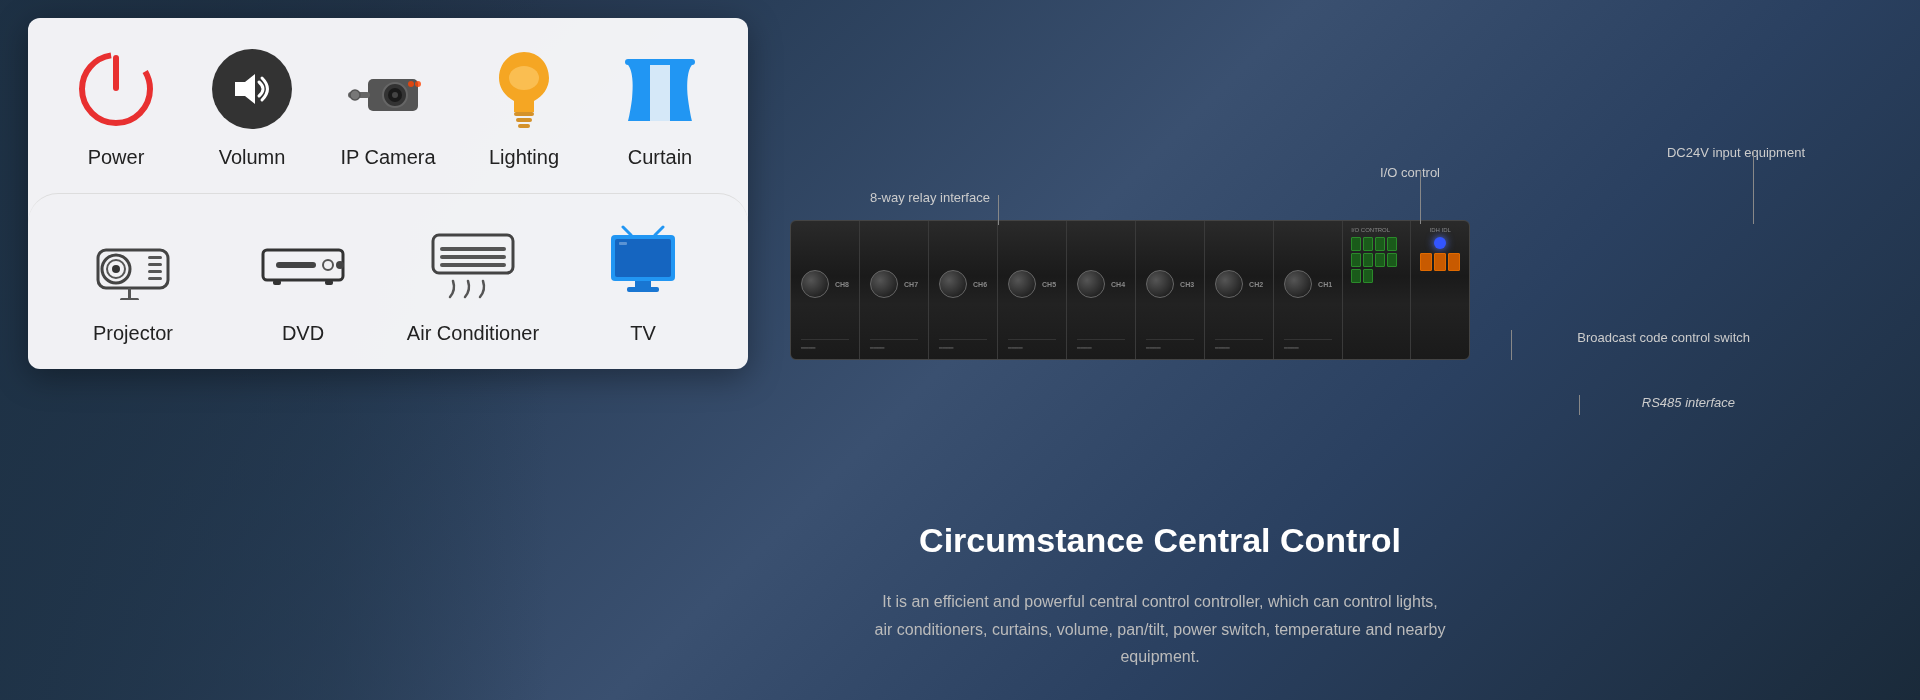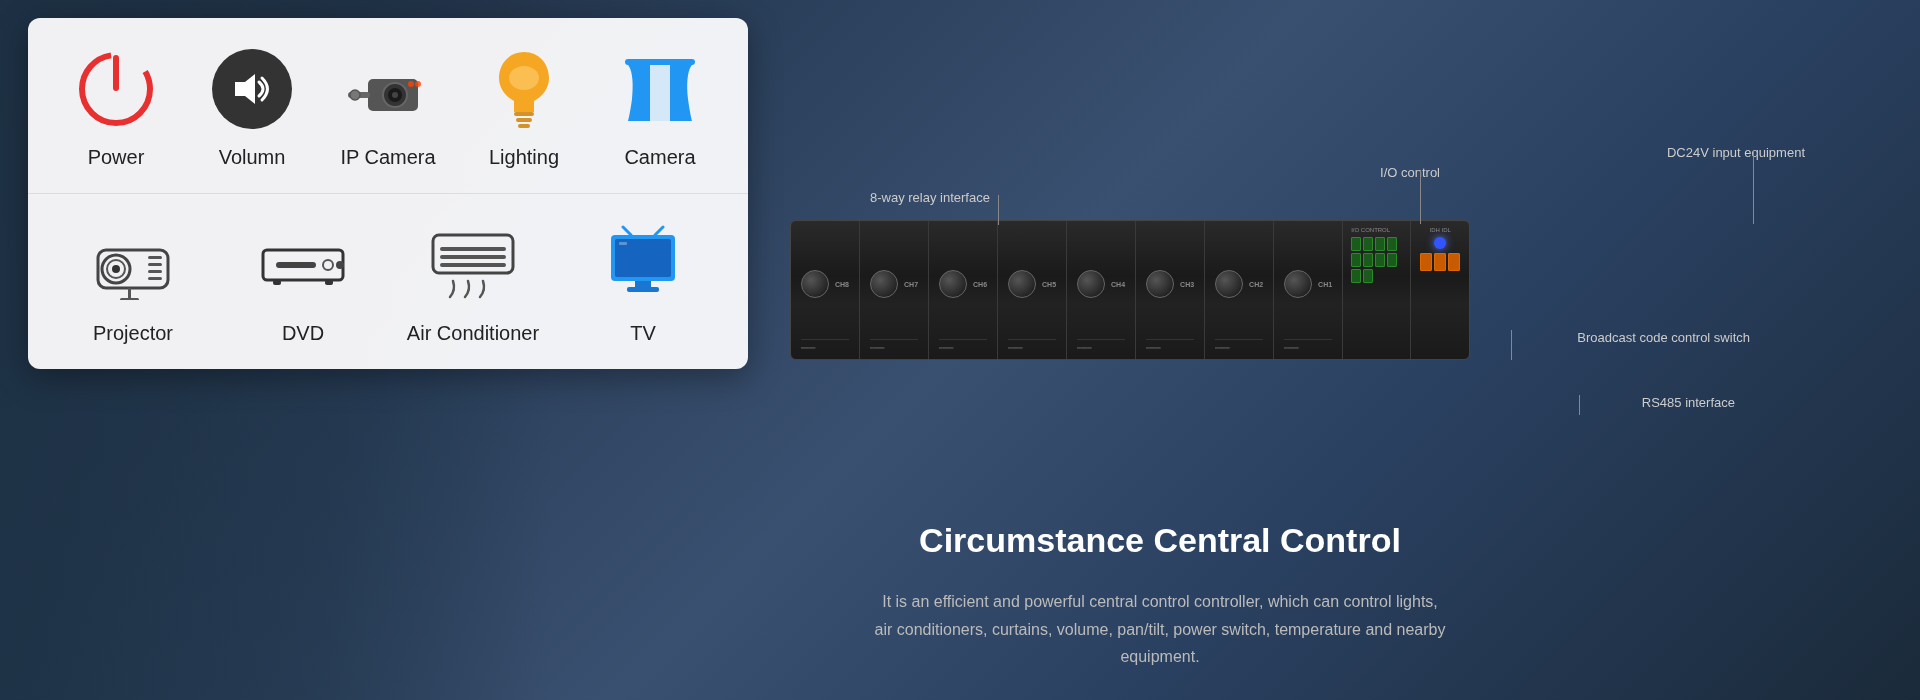--- a/index.html
+++ b/index.html
@@ -43,20 +43,21 @@
     .card-row {
       display: flex;
       align-items: center;
       padding: 18px 20px 10px;
       gap: 0;
     }
 
     .card-row + .card-row {
       border-top: 1px solid #ddd;
       padding-top: 18px;
+      border-radius: 30px;
     }
 
     .card-item {
       flex: 1;
       display: flex;
       flex-direction: column;
       align-items: center;
       gap: 12px;
       padding: 8px 10px 14px;
     }
@@ -284,21 +285,21 @@
 
           <rect x="5" y="10" width="70" height="6" rx="3" fill="#2196F3"></rect>
 
           <path d="M8,16 C8,16 15,22 12,50 C10,65 8,72 8,72 L30,72 L30,16 Z" fill="#2196F3"></path>
 
           <path d="M72,16 L50,16 L50,72 L72,72 C72,72 70,65 68,50 C65,22 72,16 72,16 Z" fill="#2196F3"></path>
 
           <rect x="30" y="16" width="20" height="56" fill="rgba(150,210,255,0.3)"></rect>
         </svg>
       </div>
-      <span class="item-label">Camera</span>
+      <span class="item-label">Curtain</span>
     </div>
   </div>
 
   <div class="card-row">
 
     <div class="card-item">
       <div class="icon-wrapper">
         <svg width="90" height="70" viewBox="0 0 90 70">
 
           <rect x="10" y="20" width="70" height="38" rx="8" fill="none" stroke="#444" stroke-width="3"></rect>
@@ -477,19 +478,19 @@
 
 <div style="position:absolute; top:165px; right:480px; font-size:13px; color:#ccc; white-space:nowrap;">I/O control</div>
 <div style="position:absolute; top:170px; right:499px; width:1px; height:54px; background:#888;"></div>
 
 <div style="position:absolute; top:145px; right:115px; font-size:13px; color:#ccc; white-space:nowrap;">DC24V input equipment</div>
 <div style="position:absolute; top:150px; right:166px; width:1px; height:74px; background:#888;"></div>
 
 <div style="position:absolute; top:330px; right:170px; font-size:13px; color:#ccc; white-space:nowrap;margin-left:36px;">Broadcast code control switch</div>
 <div style="position:absolute; top:330px; right:408px; width:1px; height:30px; background:#888;"></div>
 
-<div style="position:absolute; top:395px; right:185px; font-size:13px; color:#ccc; white-space:nowrap;">RS485 interface</div>
+<div style="position:absolute; top:395px; right:185px; font-size:13px; color:#ccc; white-space:nowrap;font-style:italic;">RS485 interface</div>
 <div style="position:absolute; top:395px; right:340px; width:1px; height:20px; background:#888;"></div>
 
 <div class="text-section">
   <h1 class="main-title">Circumstance Central Control</h1>
   <p class="main-desc">It is an efficient and powerful central control controller, which can control lights,<br>air conditioners, curtains, volume, pan/tilt, power switch, temperature and nearby<br>equipment.</p>
 </div>
 
 </body></html>

